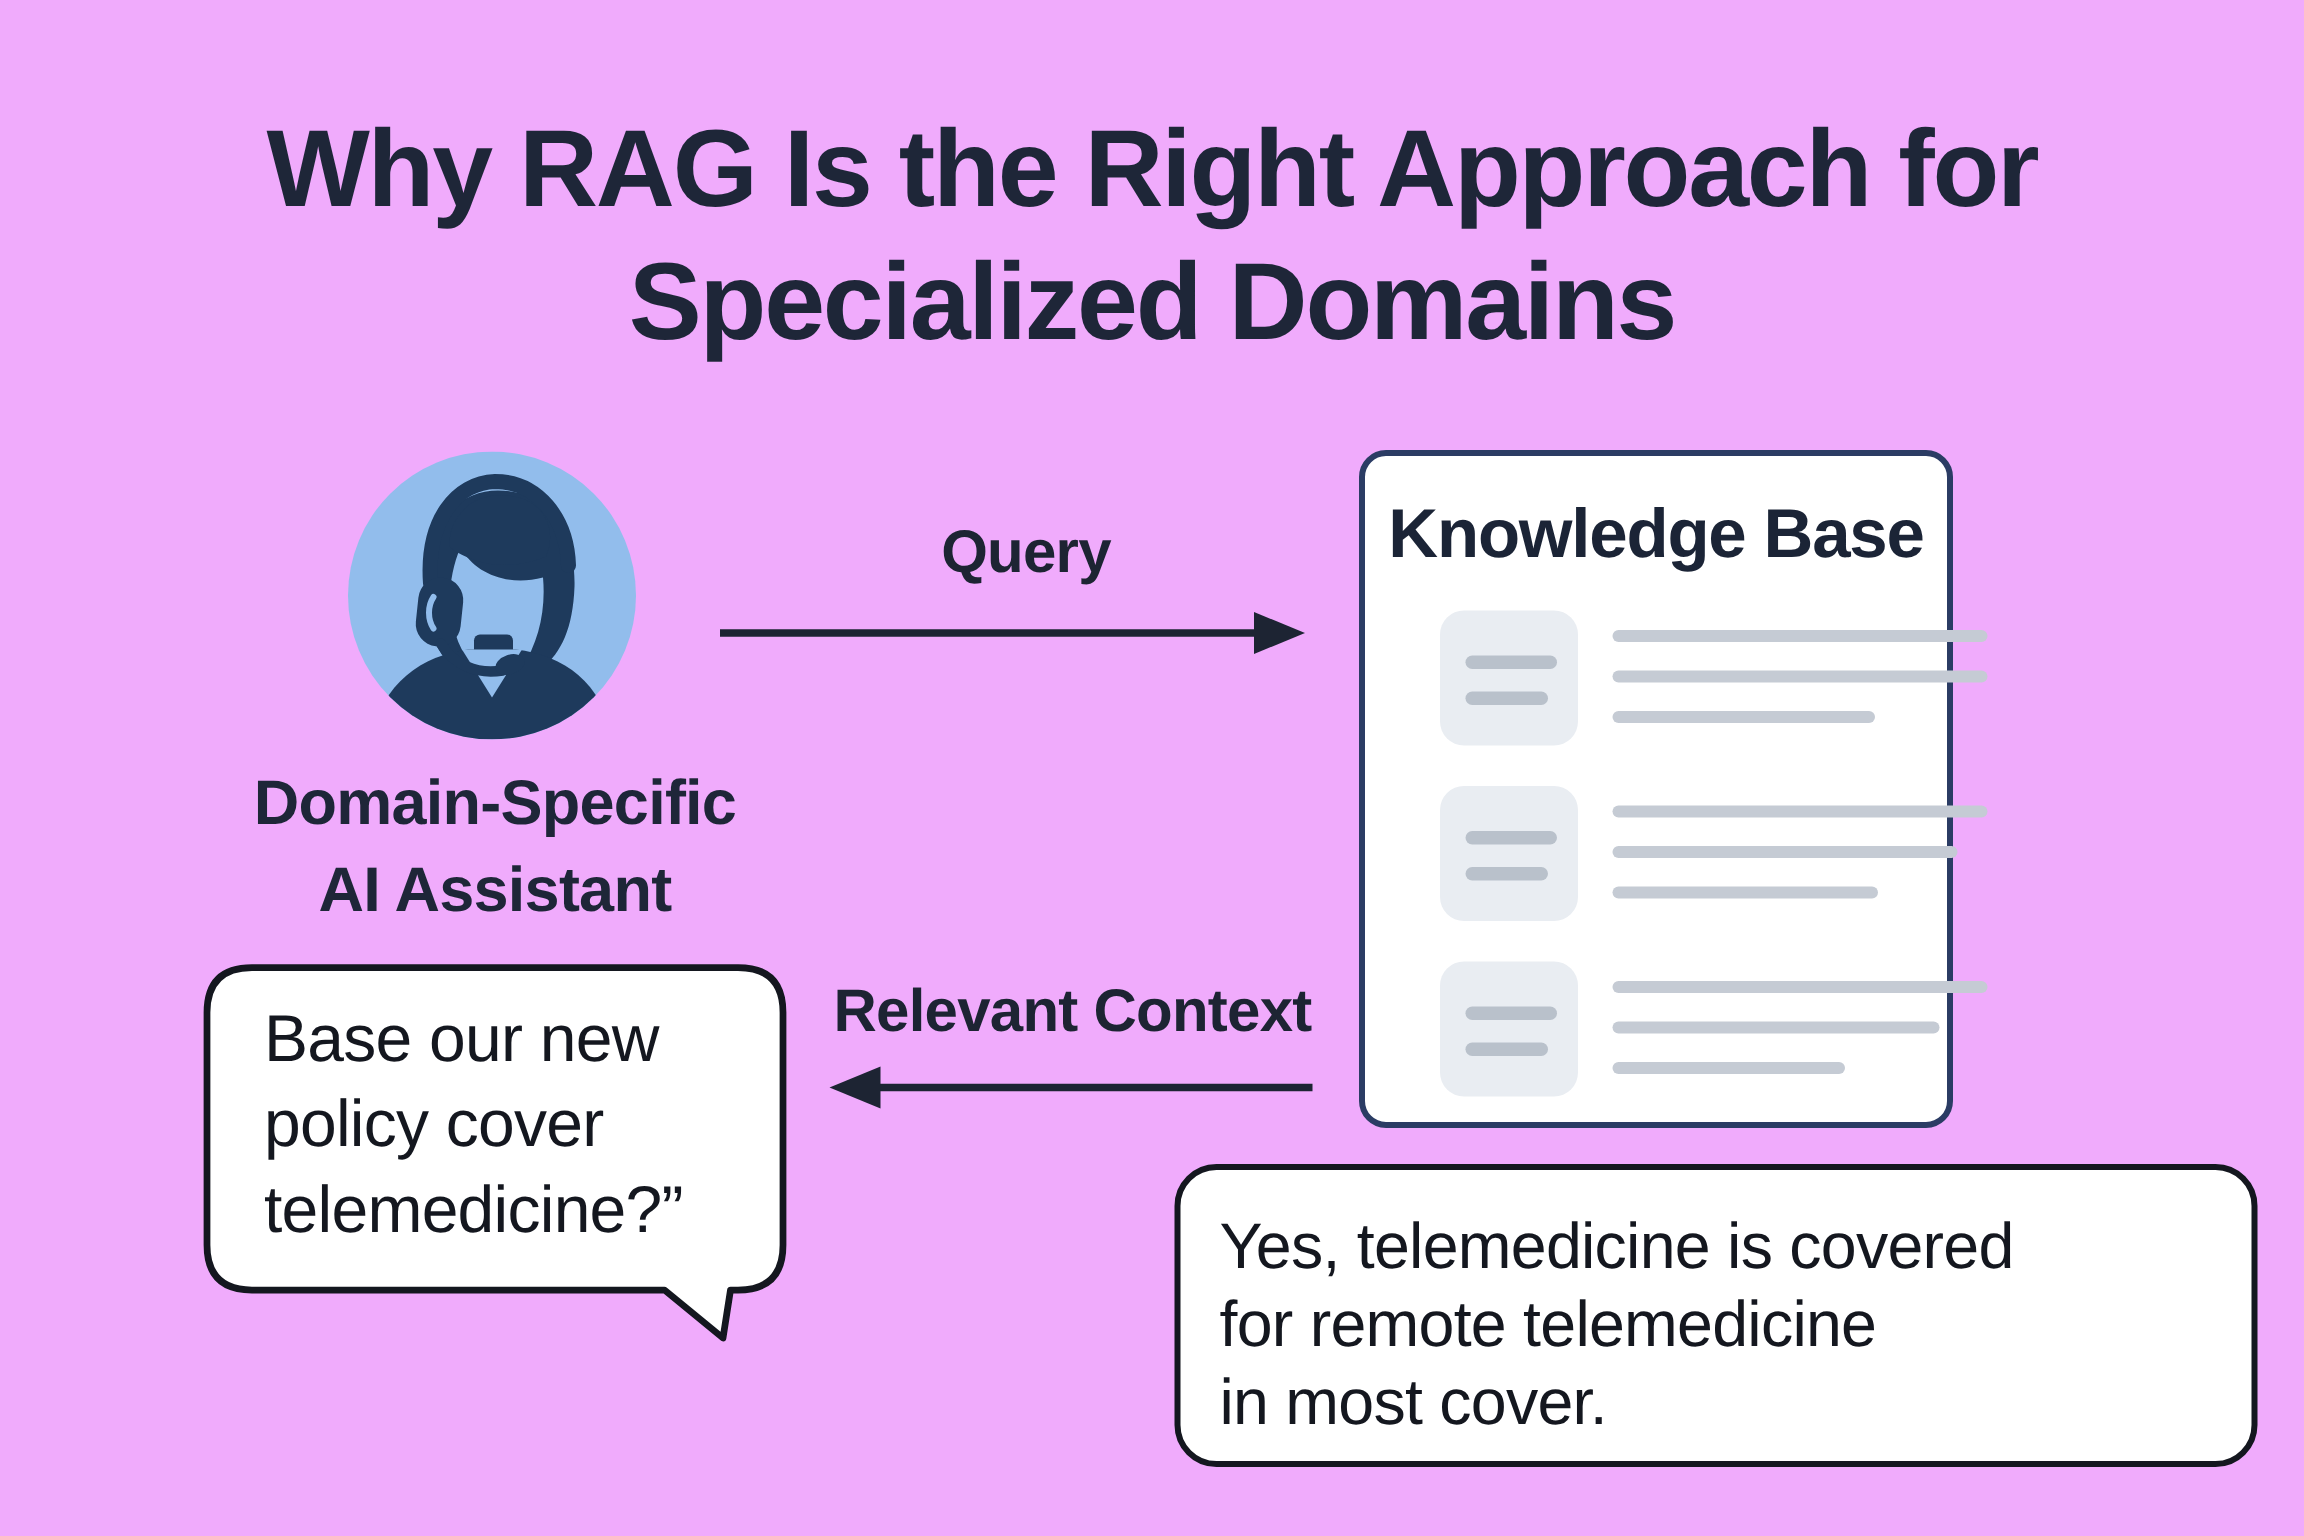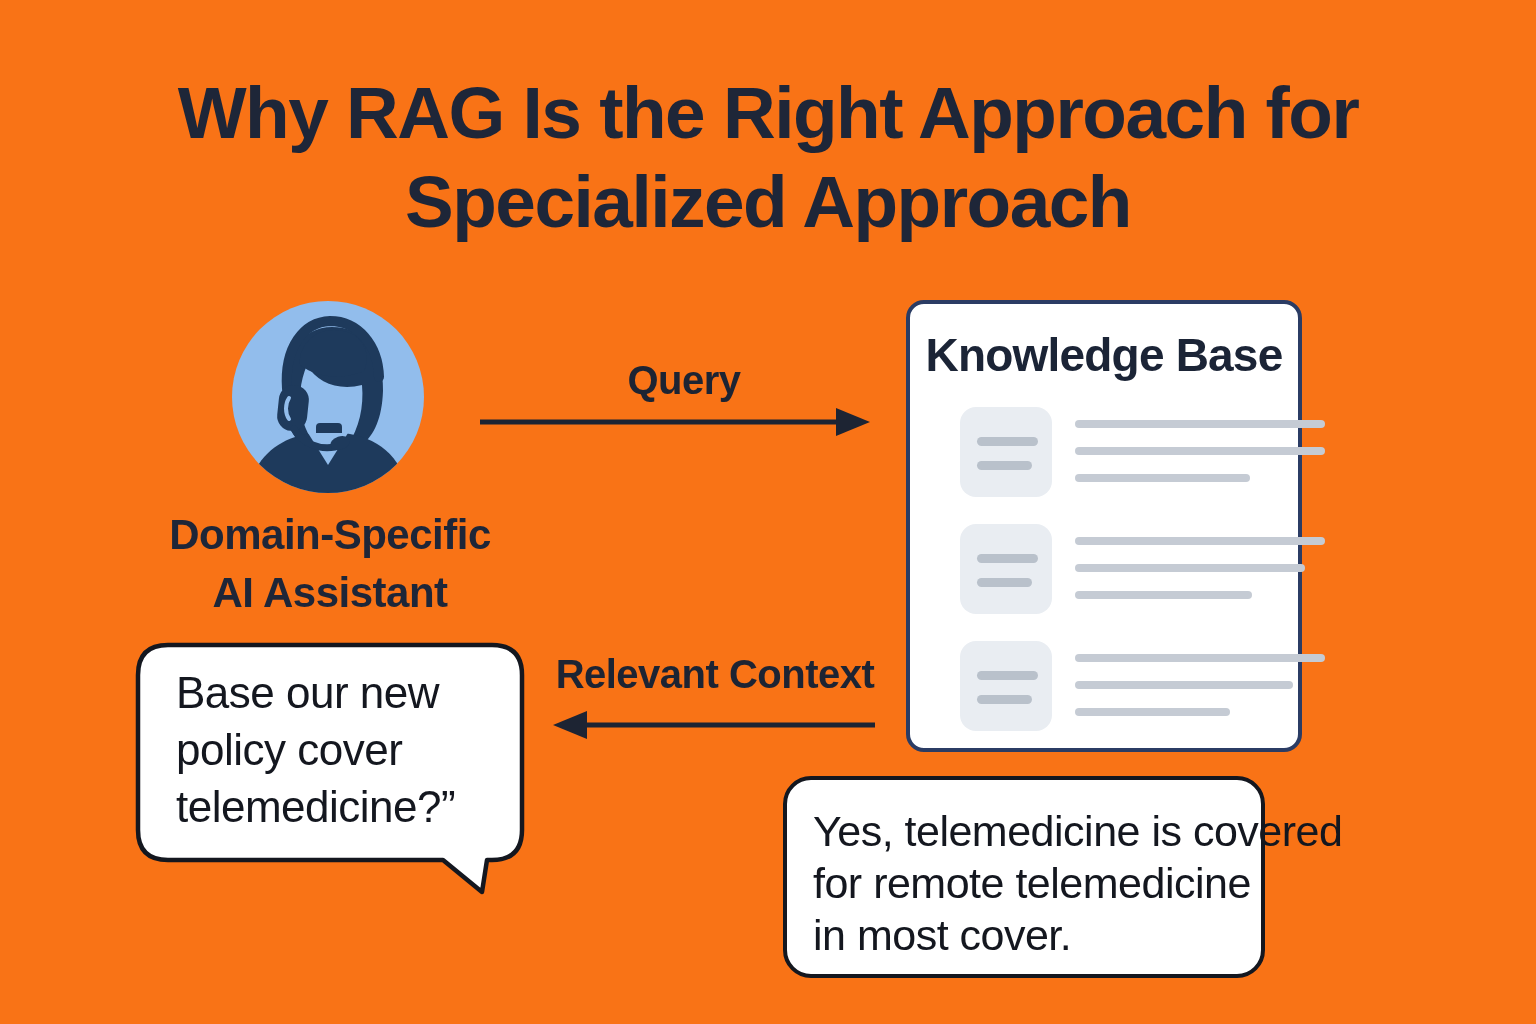--- a/index.html
+++ b/index.html
@@ -6,21 +6,21 @@
   html, body { width: 1536px; height: 1024px; }
   body {
     font-family: "Liberation Sans", "DejaVu Sans", sans-serif;
     background: #f2f4f8;
     overflow: hidden;
   }
   .canvas {
     position: relative;
     width: 1536px;
     height: 1024px;
-    background: #f97316;
+    background: #f0abfc;
   }
 
   
   .title {
     position: absolute;
     left: 0; right: 0; top: 68px;
     text-align: center;
     color: #1e2638;
     font-weight: 700;
     font-size: 73px;
@@ -52,21 +52,21 @@
   
   .arrow-label {
     position: absolute;
     color: #1d2433;
     font-weight: 700;
     font-size: 40px;
     letter-spacing: -0.5px;
     text-align: center;
     width: 340px;
   }
-  .query-label   { left: 514px; top: 358px; }
+  .query-label   { left: 514px; top: 346px; }
   .context-label { left: 545px; top: 652px; }
 
   .arrow-svg { position: absolute; }
   .query-arrow   { left: 468px; top: 398px; }
   .context-arrow { left: 543px; top: 701px; }
 
   
   .kb-box {
     position: absolute;
     left: 906px; top: 300px;
@@ -125,21 +125,21 @@
     font-weight: 400;
     letter-spacing: -0.5px;
   }
   .bubble-text div { white-space: nowrap; }
   .question-text { left: 176px; top: 664px; line-height: 57px; }
 
   
   .answer-bubble {
     position: absolute;
     left: 783px; top: 776px;
-    width: 482px; height: 202px;
+    width: 722px; height: 202px;
     background: #ffffff;
     border: 4px solid #14171f;
     border-radius: 28px;
     padding: 25px 26px;
   }
   .answer-bubble .bubble-inner {
     color: #14171f;
     font-size: 43px;
     font-weight: 400;
     line-height: 52px;
@@ -147,21 +147,21 @@
   }
   .answer-bubble .bubble-inner div { white-space: nowrap; }
 </style>
 </head>
 <body>
 
 <div class="canvas">
 
   <h1 class="title">
     <span class="tline">Why RAG Is the Right Approach for</span>
-    <span class="tline">Specialized Approach</span>
+    <span class="tline">Specialized Domains</span>
   </h1>
 
   <div class="avatar">
     <svg width="192" height="192" viewBox="0 0 192 192">
       <defs>
           <clipPath id="avclip">
             <circle cx="96" cy="96" r="96"></circle>
           </clipPath>
         </defs>
       <circle cx="96" cy="96" r="96" fill="#92bdec"></circle>

